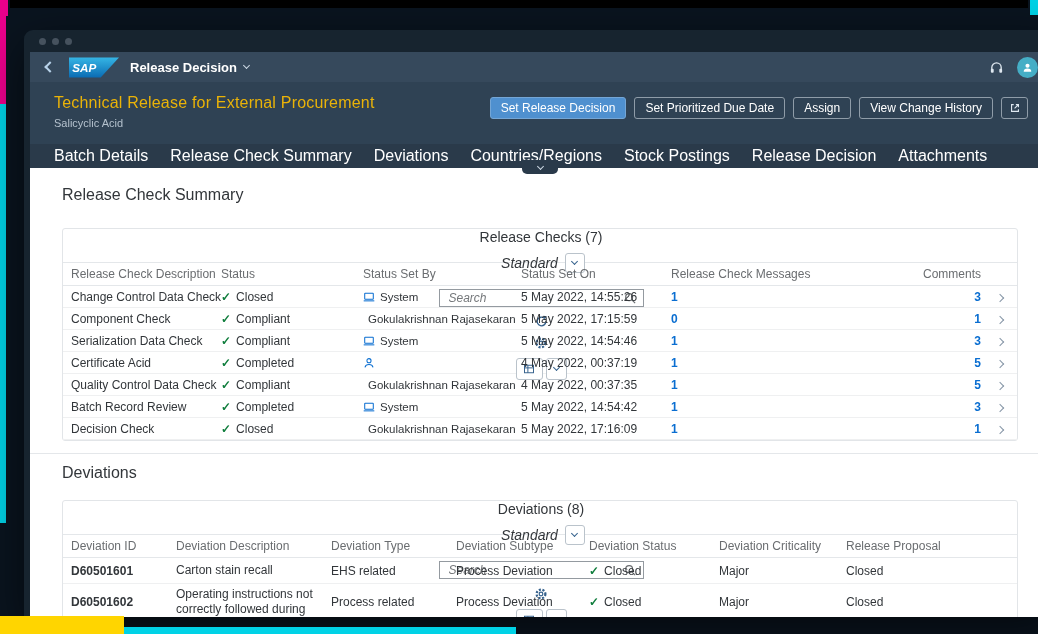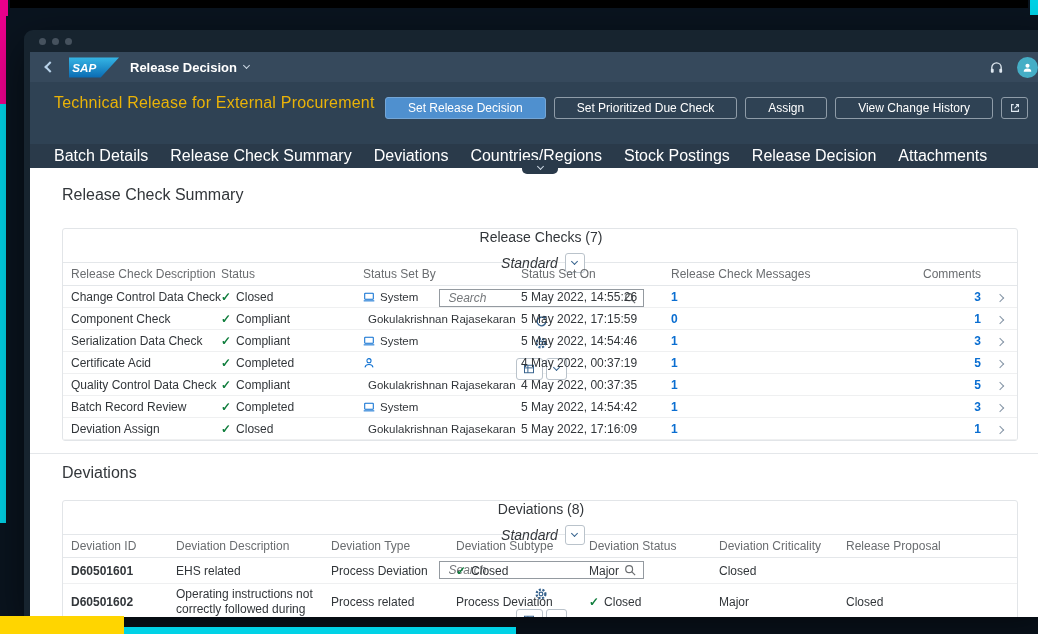--- a/index.html
+++ b/index.html
@@ -46,21 +46,21 @@
   .icon-plain { display:flex; align-items:center; justify-content:center; cursor:pointer; }
   .avatar { width:21px; height:21px; border-radius:50%; background:#45aec6;
             display:flex; align-items:center; justify-content:center; cursor:pointer; }
 
   
   .pageheader { position:absolute; top:30px; left:0; right:0; height:62px;
                 background:#2f4254; padding:12px 24px 0; }
   .ph-title { color:#eab308; font-size:16px; letter-spacing:.2px; }
   .ph-sub   { color:#b4c1cd; font-size:11px; margin-top:5px; }
   .ph-actions { position:absolute; right:22px; top:15px; display:flex; gap:8px; align-items:center; }
-  .btn { height:22px; padding:0 22px; font-size:12px; color:#fff; background:transparent;
+  .btn { height:22px; padding:0 10px; font-size:12px; color:#fff; background:transparent;
          border:1px solid #8f9ca8; border-radius:3px; display:flex; align-items:center;
          white-space:nowrap; cursor:pointer; font-family:inherit; }
   .btn.primary { background:#4f90cf; border-color:#74a6d6; }
   .btn.iconb { width:27px; padding:0; justify-content:center; }
   .collapse-tab { position:absolute; left:50%; transform:translateX(-50%); top:78px;
                   width:36px; height:14px; background:#2a3a4a; border-radius:0 0 5px 5px;
                   display:flex; align-items:center; justify-content:center; z-index:3; cursor:pointer;
                   color:#cdd9e4; }
   .collapse-tab .chev { width:5px; height:5px; margin-top:-2px; }
 
@@ -169,23 +169,24 @@
           <svg width="11" height="11" viewBox="0 0 16 16">
             <circle cx="8" cy="5.5" r="3" fill="#ffffff"></circle>
             <path d="M2.5 14 A 5.5 4.5 0 0 1 13.5 14 Z" fill="#ffffff"></path>
           </svg>
         </span>
       </span>
     </div>
 
     <div class="pageheader">
       <div class="ph-title">Technical Release for External Procurement</div>
+      <div class="ph-sub">Salicyclic Acid</div>
       <div class="ph-actions">
         <button class="btn primary">Set Release Decision</button>
-        <button class="btn">Set Prioritized Due Check</button>
+        <button class="btn">Set Prioritized Due Date</button>
         <button class="btn">Assign</button>
         <button class="btn">View Change History</button>
         <button class="btn iconb">
           <svg width="12" height="12" viewBox="0 0 14 14">
             <path d="M5.5 3H3v8h8V8.5" fill="none" stroke="#dfe8f0" stroke-width="1.3"></path>
             <path d="M8 3h3v3" fill="none" stroke="#dfe8f0" stroke-width="1.3"></path>
             <line x1="11" y1="3" x2="6.5" y2="7.5" stroke="#dfe8f0" stroke-width="1.3"></line>
           </svg>
         </button>
       </div>
@@ -351,21 +352,21 @@
               </svg>
             <span class="nm">System</span>
           </div>
           <div>5 May 2022, 14:54:42</div>
           <div class="c-center"><span class="num">1</span></div>
           <div class="c-right"><span class="num">3</span></div>
           <div class="navchev"><span class="chev right"></span></div>
         </div>
 
         <div class="trow rc">
-          <div>Deviation Assign</div>
+          <div>Decision Check</div>
           <div><span class="check">✓</span><span>Closed</span></div>
           <div class="setby">
             <svg width="12" height="12" viewBox="0 0 14 14">
                 <circle cx="7" cy="4.3" r="2.4" fill="none" stroke="#0a6ed1" stroke-width="1.2"></circle>
                 <path d="M2.3 12.2 A 4.8 4.2 0 0 1 11.7 12.2" fill="none" stroke="#0a6ed1" stroke-width="1.2"></path>
               </svg>
             <span class="nm">Gokulakrishnan Rajasekaran</span>
           </div>
           <div>5 May 2022, 17:16:09</div>
           <div class="c-center"><span class="num">1</span></div>
@@ -420,20 +421,21 @@
           <div>Deviation Description</div>
           <div>Deviation Type</div>
           <div>Deviation Subtype</div>
           <div>Deviation Status</div>
           <div>Deviation Criticality</div>
           <div>Release Proposal</div>
         </div>
 
         <div class="trow dv">
           <div class="bold">D60501601</div>
+          <div class="wrap">Carton stain recall</div>
           <div>EHS related</div>
           <div>Process Deviation</div>
           <div><span class="check">✓</span><span>Closed</span></div>
           <div>Major</div>
           <div>Closed</div>
         </div>
 
         <div class="trow dv">
           <div class="bold">D60501602</div>
           <div class="wrap">Operating instructions not correctly followed during</div>

